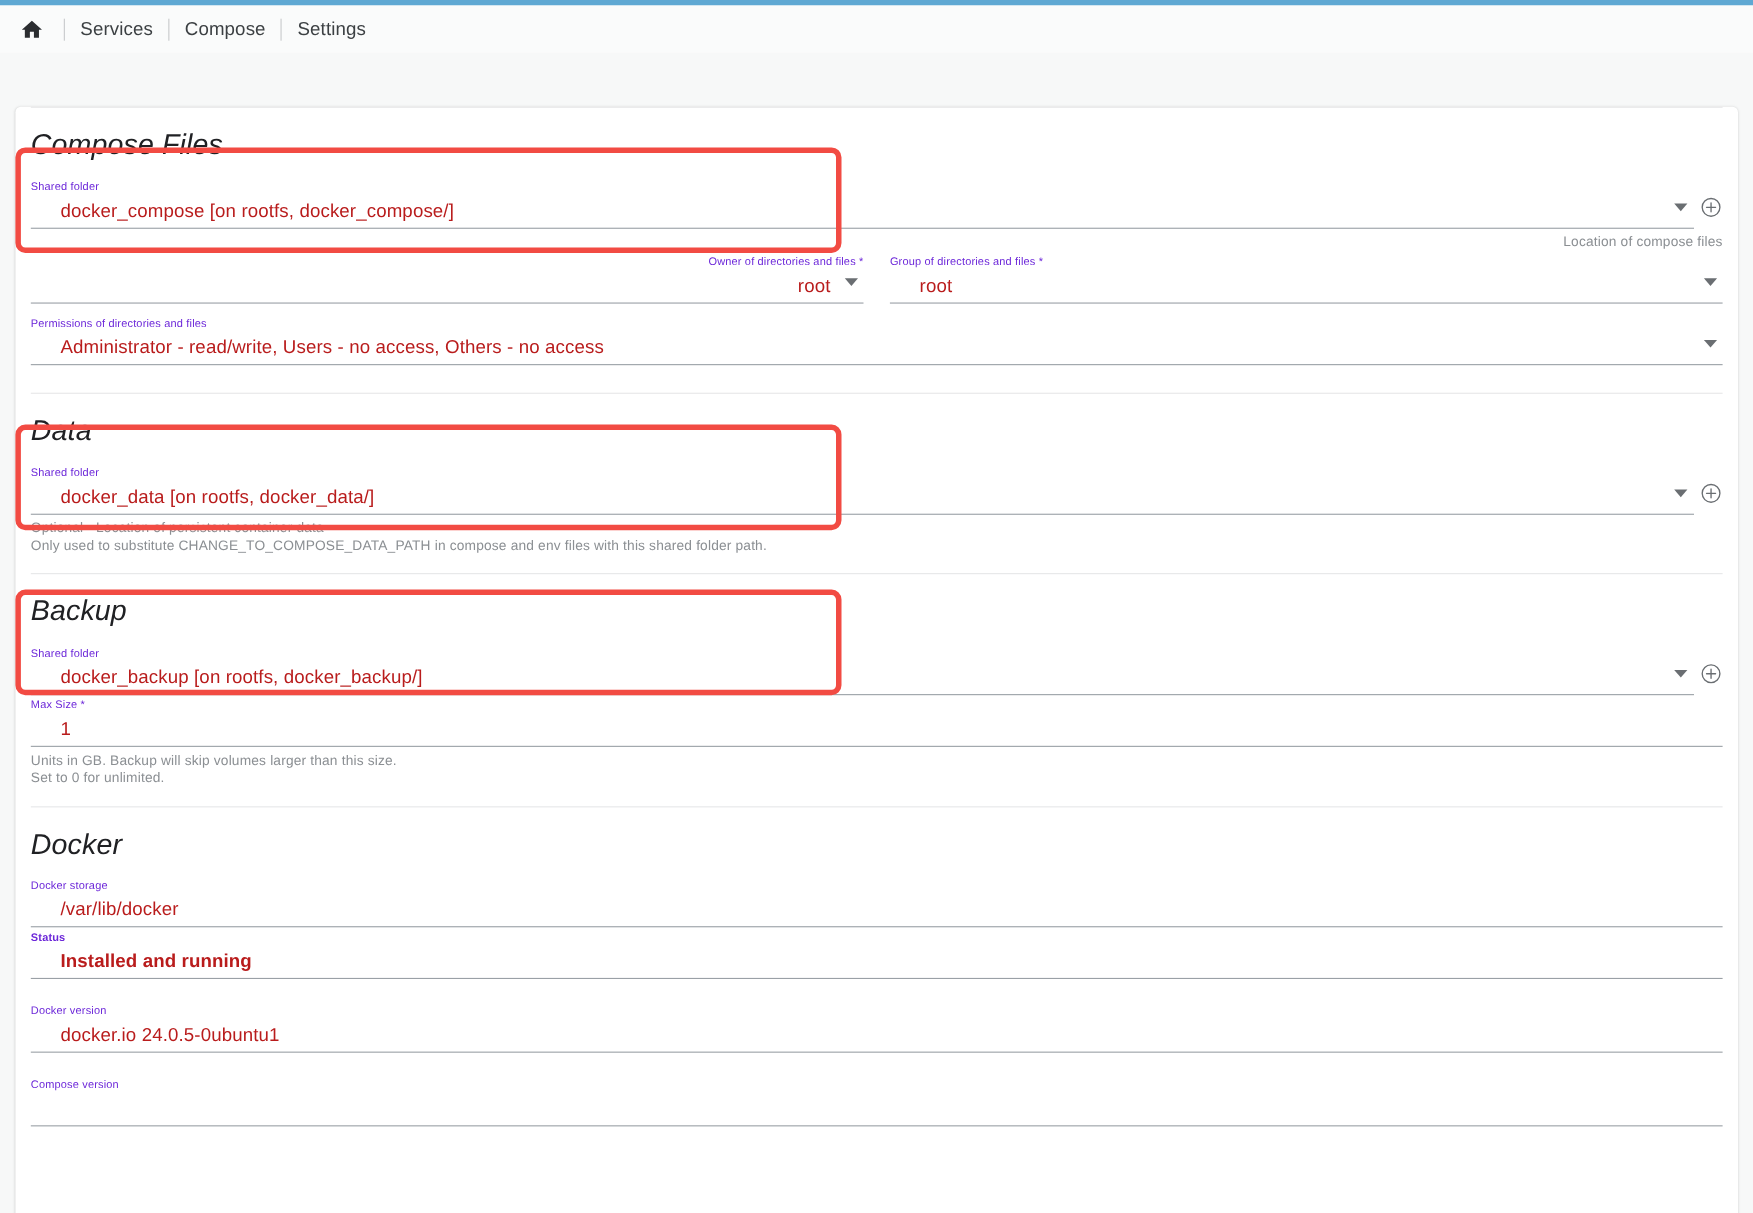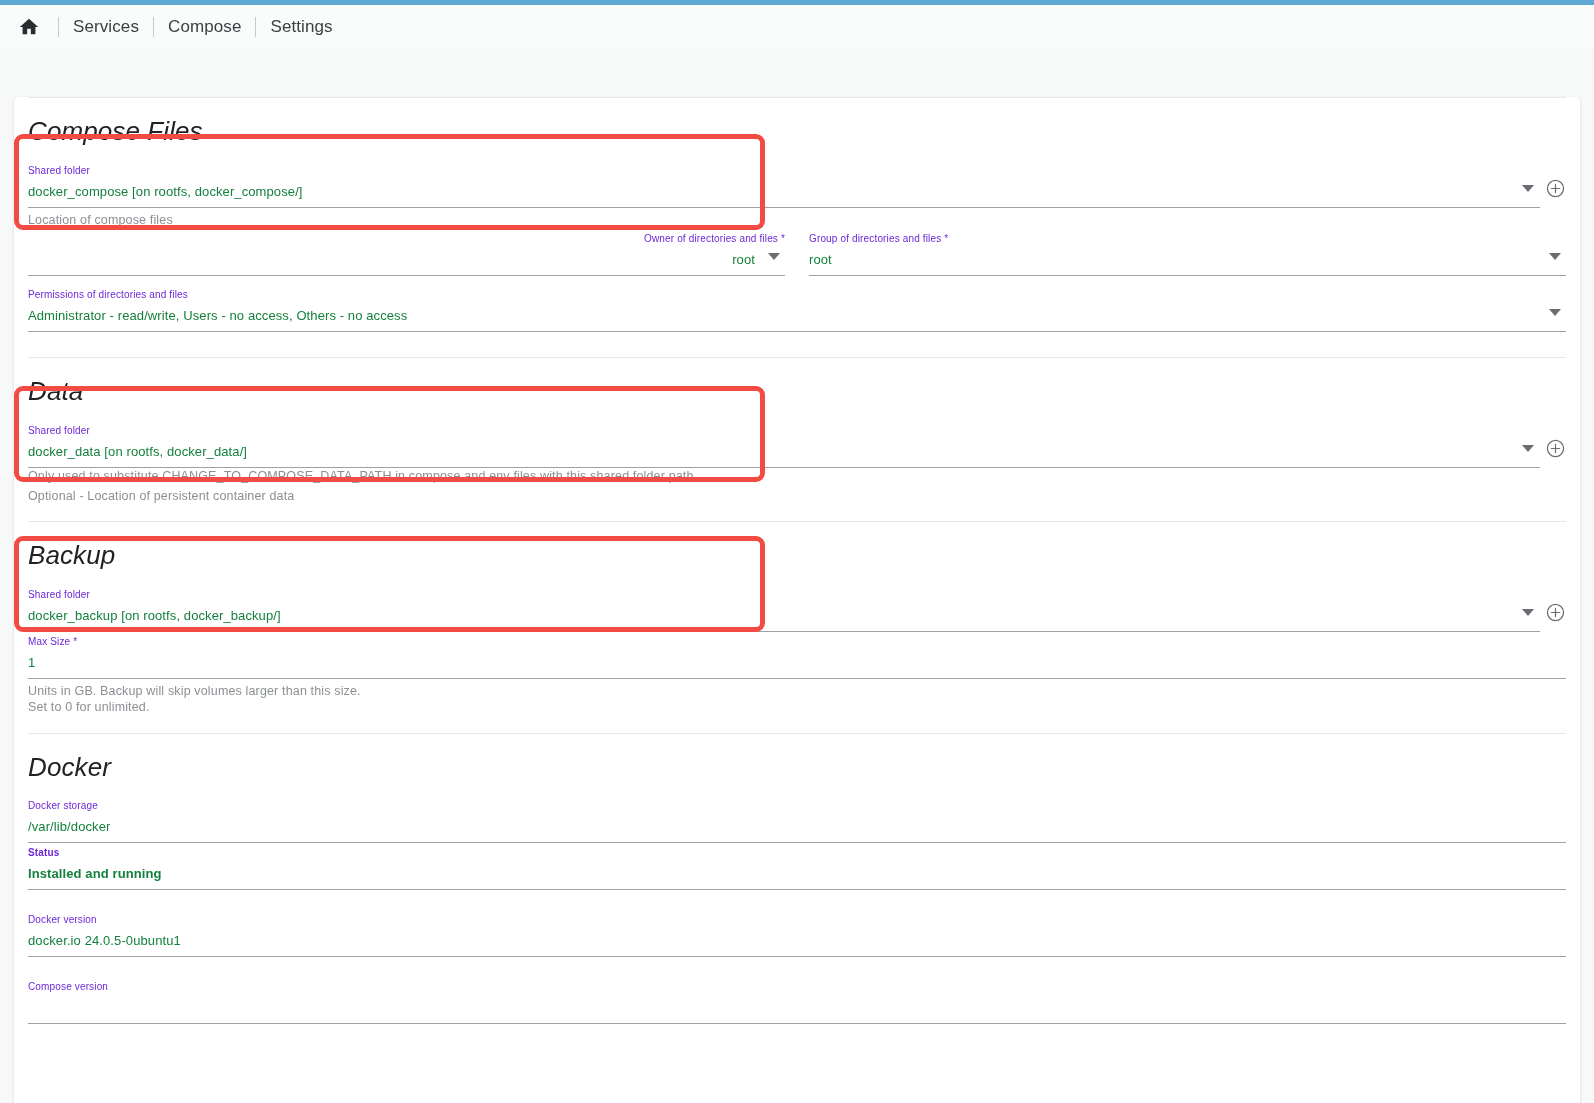--- a/index.html
+++ b/index.html
@@ -80,25 +80,26 @@
     position: relative;
     padding-top: 2px;
   }
   .field-label {
     font-size: 10px;
     color: #6d28d9;
     line-height: 16px;
     letter-spacing: .15px;
   }
   .field-value {
-    font-size: 13px;
-    color: #15803d;
+    font-size: 17px;
+    color: #b91c1c;
     line-height: 26px;
     letter-spacing: .1px;
     min-height: 26px;
+    margin-left: 27px;
   }
   .underline {
     height: 1px;
     background: #9aa0a6;
     width: 100%;
   }
   .hint {
     font-size: 12.5px;
     color: #8b8f93;
     line-height: 16px;
@@ -168,21 +169,21 @@
       <div class="field-label">Shared folder</div>
       <div class="field-value" style="padding-right:70px;">docker_compose [on rootfs, docker_compose/]</div>
       <div class="caret" style="right:32px; top:24px;"></div>
       <span class="plus-icon" style="top:17px;">
         <svg width="21" height="21" viewBox="0 0 24 24" aria-hidden="true">
           <circle cx="12" cy="12" r="9.2" fill="none" stroke="#6a6e72" stroke-width="1.4"></circle>
           <path d="M12 7.3v9.4M7.3 12h9.4" stroke="#6a6e72" stroke-width="1.4" stroke-linecap="round"></path>
         </svg>
       </span>
       <div class="underline" style="margin-top:2px; width:calc(100% - 26px);"></div>
-      <div class="hint" style="margin-top:4px;">Location of compose files</div>
+      <div class="hint" style="margin-top:4px;text-align:right;">Location of compose files</div>
     </div>
 
     <div style="display:flex; gap:24px; margin-top:1px;">
       <div class="field" style="flex:1;text-align:right;">
         <div class="field-label">Owner of directories and files *</div>
         <div class="field-value" style="padding-right:30px;">root</div>
         <div class="caret" style="right:5px; top:24px;"></div>
         <div class="underline" style="margin-top:2px;"></div>
       </div>
       <div class="field" style="flex:1;">
@@ -210,22 +211,22 @@
       <div class="field-label">Shared folder</div>
       <div class="field-value" style="padding-right:70px;">docker_data [on rootfs, docker_data/]</div>
       <div class="caret" style="right:32px; top:24px;"></div>
       <span class="plus-icon" style="top:17px;">
         <svg width="21" height="21" viewBox="0 0 24 24" aria-hidden="true">
           <circle cx="12" cy="12" r="9.2" fill="none" stroke="#6a6e72" stroke-width="1.4"></circle>
           <path d="M12 7.3v9.4M7.3 12h9.4" stroke="#6a6e72" stroke-width="1.4" stroke-linecap="round"></path>
         </svg>
       </span>
       <div class="underline" style="margin-top:2px; width:calc(100% - 26px);"></div>
+      <div class="hint" style="margin-top:4px;">Optional - Location of persistent container data</div>
       <div class="hint">Only used to substitute CHANGE_TO_COMPOSE_DATA_PATH in compose and env files with this shared folder path.</div>
-      <div class="hint" style="margin-top:4px;">Optional - Location of persistent container data</div>
     </div>
 
     <div class="divider" style="margin-top:17px;"></div>
   </div>
 
   <div>
     <div class="section-title" style="margin-top:20px;">Backup</div>
 
     <div class="field" style="margin-top:17px;">
       <div class="field-label">Shared folder</div>

